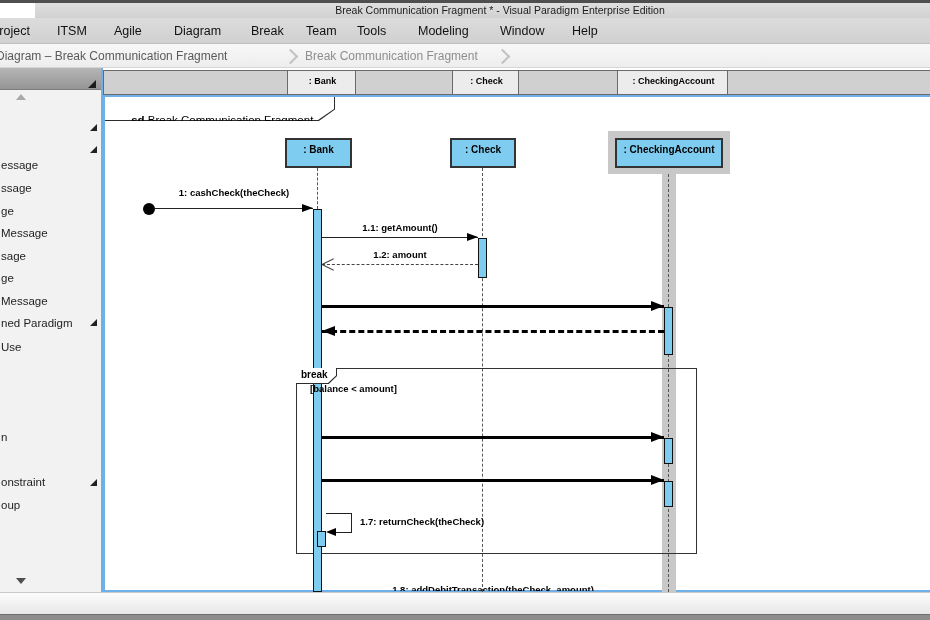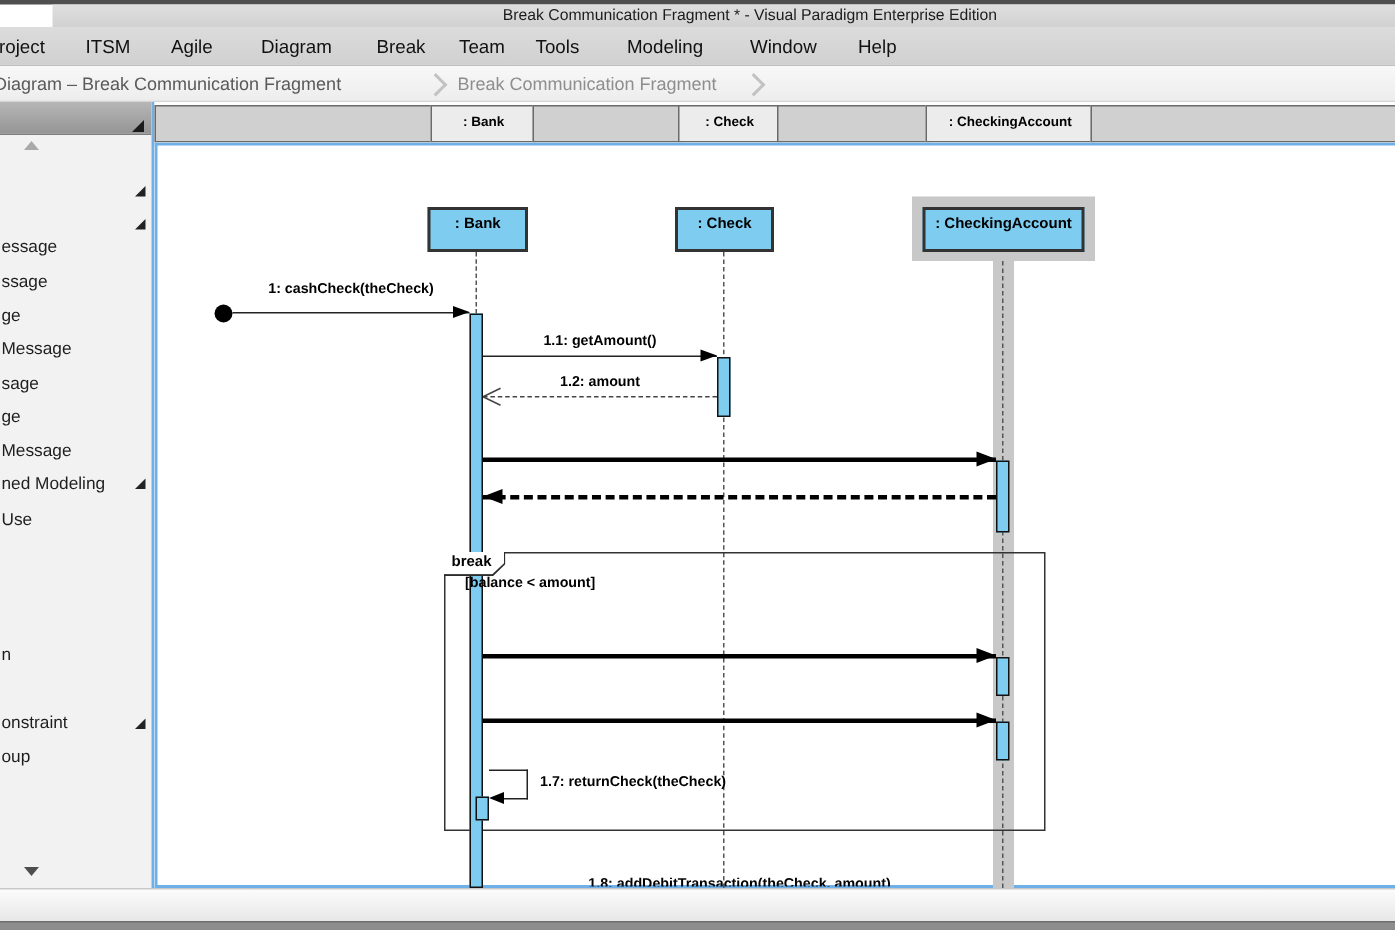--- a/index.html
+++ b/index.html
@@ -100,21 +100,21 @@
       <span class="pal-tri" style="left:89px;top:7px"></span>
     </div>
   <div class="pal-item" style="top:86px">essage</div>
   <div class="pal-item" style="top:109px">ssage</div>
   <div class="pal-item" style="top:132px">ge</div>
   <div class="pal-item" style="top:154px">Message</div>
   <div class="pal-item" style="top:177px">sage</div>
   <div class="pal-item" style="top:199px">ge</div>
   <div class="pal-item" style="top:222px">Message</div>
   <div class="pal-item" style="top:244px">
-    <span>ned Modeling</span>
+    <span>ned Paradigm</span>
     <span class="pal-tri" style="left:89px;top:7px"></span>
   </div>
   <div class="pal-item" style="top:268px">Use</div>
   <div class="pal-item" style="top:358px">n</div>
   <div class="pal-item" style="top:403px">
     <span>onstraint</span>
     <span class="pal-tri" style="left:89px;top:8px"></span>
   </div>
   <div class="pal-item" style="top:426px">oup</div>
 
@@ -138,20 +138,26 @@
   <div class="cborder" style="left:0;top:0;width:827px;height:2px"></div>
   <div class="cborder" style="left:0;top:495px;width:827px;height:2px"></div>
 
   <div class="halo" style="left:505px;top:36px;width:122px;height:43px"></div>
   <div class="halo" style="left:559px;top:79px;width:14px;height:418px"></div>
 
   <div class="lldash" style="left:214px;top:73px;height:41px"></div>
   <div class="lldash" style="left:379px;top:73px;height:424px"></div>
   <div class="lldash" style="left:565px;top:79px;height:418px"></div>
 
+  <div class="pent-outer pent5" style="left:2px;top:2px;width:230px;height:24px">
+    <div class="pent-inner pent5"></div>
+    <span style="position:absolute;left:7px;top:5px;font-size:11.5px;white-space:pre;color:#000">
+      <b>sd</b><span> </span><span>Break Communication Fragment</span>
+    </span>
+  </div>
 
   <div class="fragrect" style="left:193px;top:273px;width:399px;height:184px"></div>
 
   <div class="lhead" style="left:182px;top:43px;width:67px;height:30px">: Bank</div>
   <div class="lhead" style="left:347px;top:43px;width:66px;height:30px">: Check</div>
   <div class="lhead" style="left:512px;top:43px;width:108px;height:30px">: CheckingAccount</div>
 
   <div class="activation" style="left:210px;top:114px;height:383px"></div>
   <div class="activation" style="left:375px;top:143px;height:40px"></div>
   <div class="activation" style="left:561px;top:212px;height:48px"></div>

